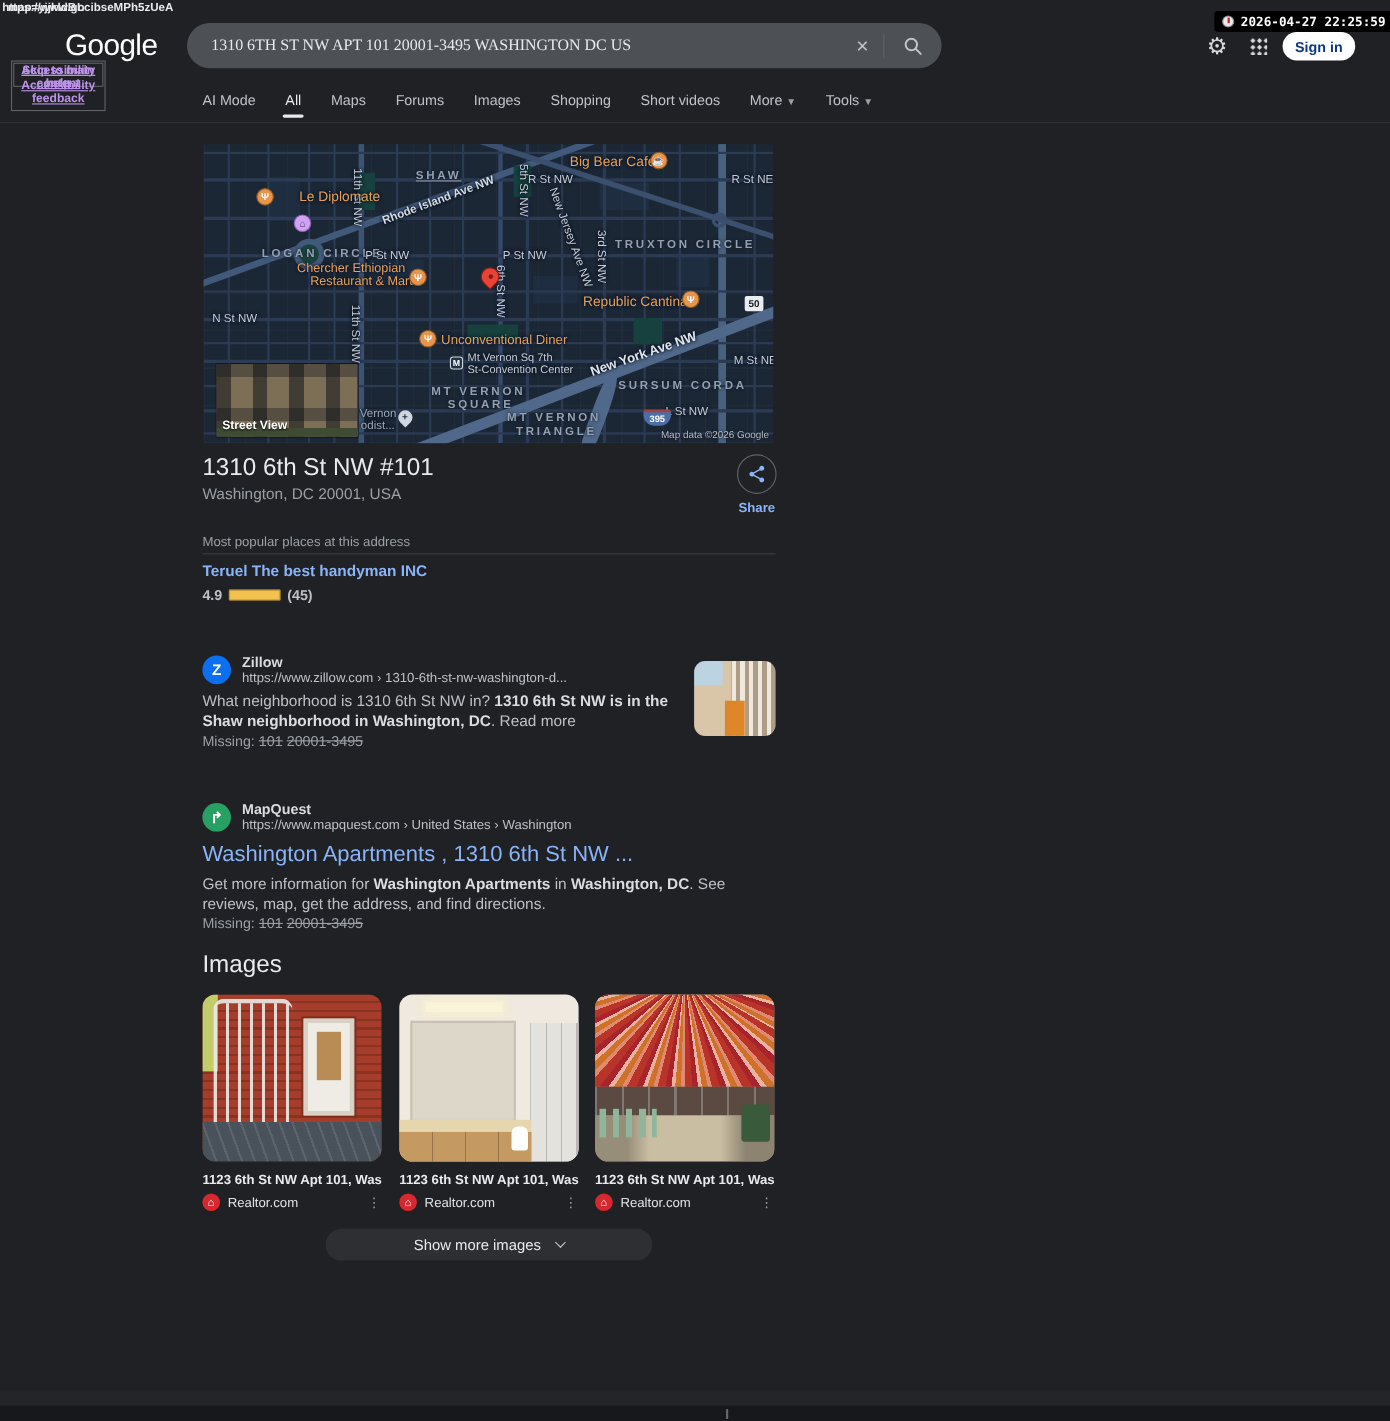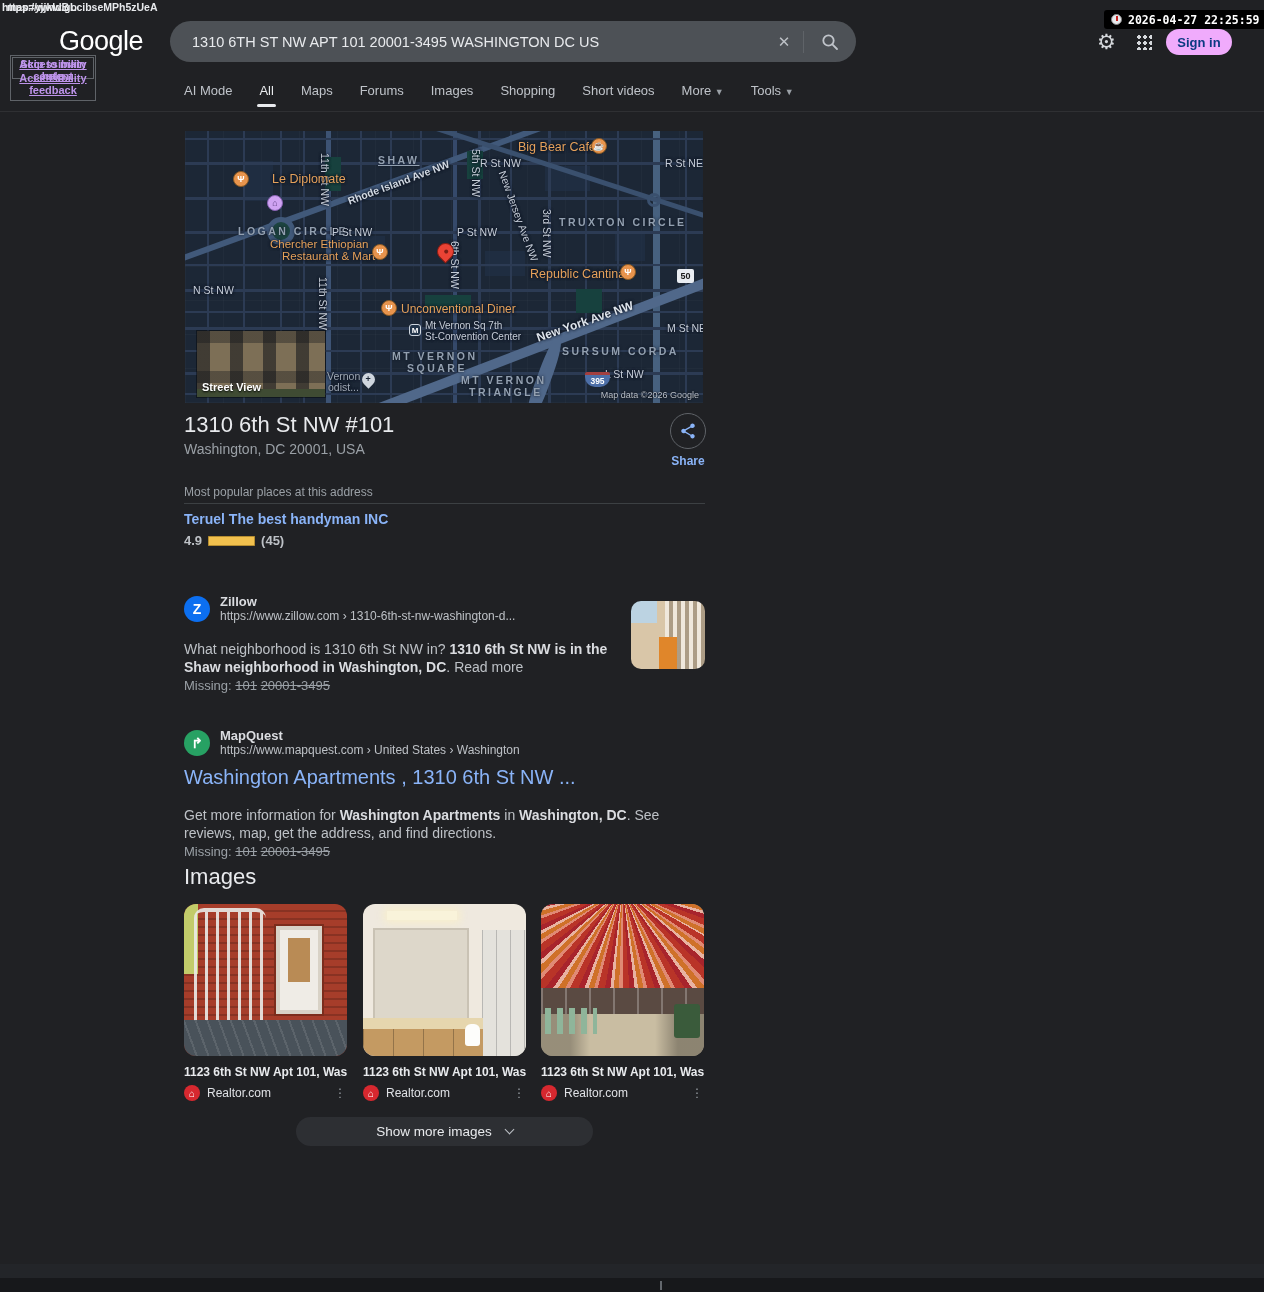--- a/index.html
+++ b/index.html
@@ -10,33 +10,33 @@
   }
 
   
   .garble { position:absolute; font-weight:bold; font-size:10.5px; color:#e8eaed; white-space:nowrap; }
   .a11y-box { position:absolute; border:1px solid #5f6368; }
   .a11y-link { position:absolute; color:#bd93ea; font-size:11px; font-weight:bold;
                text-decoration:underline; text-align:center; line-height:12px; width:80px; }
   .logo { position:absolute; left:59px; top:26px; font-size:27px; color:#fff; letter-spacing:-0.5px; font-weight:400; }
   .searchbar { position:absolute; left:170px; top:21px; width:686px; height:41px;
                background:#4d5156; border-radius:21px; display:flex; align-items:center; }
-  .search-text { flex:1; margin-left:22px; font-size:14.5px; color:#e8eaed; white-space:nowrap; overflow:hidden; }
+  .search-text { flex:1; margin-left:22px; font-size:14.5px; color:#e8eaed; white-space:nowrap; overflow:hidden;font-family:Liberation Serif, serif; }
   .sb-clear { width:38px; text-align:center; font-size:15px; color:#bdc1c6; cursor:pointer; }
   .sb-div { width:1px; height:22px; background:#5f6368; }
   .sb-mag { width:52px; display:flex; justify-content:center; cursor:pointer; }
   .clock-pill { position:absolute; left:1104px; top:10px; height:19px; background:#000; border-radius:3px;
                 display:flex; align-items:center; padding:0 7px; gap:6px; }
   .clock-face { width:11px; height:11px; border-radius:50%; background:#e8eaed; border:1px solid #888; position:relative; }
   .clock-face::before { content:""; position:absolute; left:4px; top:1px; width:2px; height:5px; background:#c5221f; }
   .clock-text { font-family:"DejaVu Sans Mono", monospace; font-size:11.5px; font-weight:bold; color:#fff; white-space:nowrap; }
   .gear { position:absolute; left:1097px; top:30px; font-size:21px; color:#d5d8dc; cursor:pointer; }
   .apps-grid { position:absolute; left:1136px; top:34px; width:16px; height:16px; cursor:pointer;
     background-image:radial-gradient(#d5d8dc 1.7px, transparent 2px); background-size:6px 6px; }
-  .signin { position:absolute; left:1166px; top:29px; width:66px; height:26px; background:#f0abfc;
+  .signin { position:absolute; left:1166px; top:29px; width:66px; height:26px; background:#ffffff;
             border-radius:14px; color:#0b3a82; font-size:13px; font-weight:bold;
             display:flex; align-items:center; justify-content:center; cursor:pointer; }
   .tabs { position:absolute; left:184px; top:83px; display:flex; gap:27px; font-size:13px; color:#bfc3c9; }
   .tab { cursor:pointer; white-space:nowrap; }
   .tab.active { color:#e8eaed; position:relative; }
   .tab.active::after { content:""; position:absolute; left:-2px; right:-2px; bottom:-9px; height:3px;
                        background:#e8eaed; border-radius:2px; }
   .caret { font-size:9px; color:#9aa0a6; }
   .header-rule { position:absolute; left:0; top:111px; width:1264px; height:1px; background:rgba(255,255,255,0.07); }
 
@@ -102,21 +102,21 @@
                 font-size:13px; color:#bdc1c6;font-weight:bold; }
   .stars-bar { width:47px; height:10px; background:#f2c14e; border-radius:1px; box-shadow:inset 0 0 0 1px rgba(120,90,20,.5); }
 
   .result { position:absolute; left:0; width:521px; }
   .src-row { display:flex; align-items:center; gap:10px; cursor:pointer; }
   .favicon { width:26px; height:26px; border-radius:50%; display:flex; align-items:center; justify-content:center;
              font-weight:bold; color:#fff; flex:none; }
   .src-name { font-size:13px; font-weight:bold; color:#dadce0; line-height:15px; }
   .src-url { font-size:12px; color:#bdc1c6; line-height:14px; }
   .r-title { display:block; margin-top:9px; font-size:20px; color:#8ab4f8; cursor:pointer; white-space:nowrap; }
-  .r-snip { margin-top:18px; font-size:14px; line-height:17.5px; color:#bdc1c6; width:440px; }
+  .r-snip { margin-top:6px; font-size:14px; line-height:17.5px; color:#bdc1c6; width:440px; }
   .r-snip b { color:#dadce0; }
   .read-more { color:#bdc1c6; cursor:pointer; }
   .missing { margin-top:2px; font-size:13px; color:#9aa0a6; }
   .missing .strike { text-decoration:line-through; }
   .r-thumb { position:absolute; right:0; top:7px; width:74px; height:68px; border-radius:10px; cursor:pointer;
              background:#d9c6a8;
              background-image:
                linear-gradient(#bcd3e2 0 0), linear-gradient(#e0862a 0 0),
                repeating-linear-gradient(90deg, rgba(255,255,255,.6) 0 4px, rgba(90,80,70,.35) 4px 8px),
                linear-gradient(#d9c6a8 0 0);

